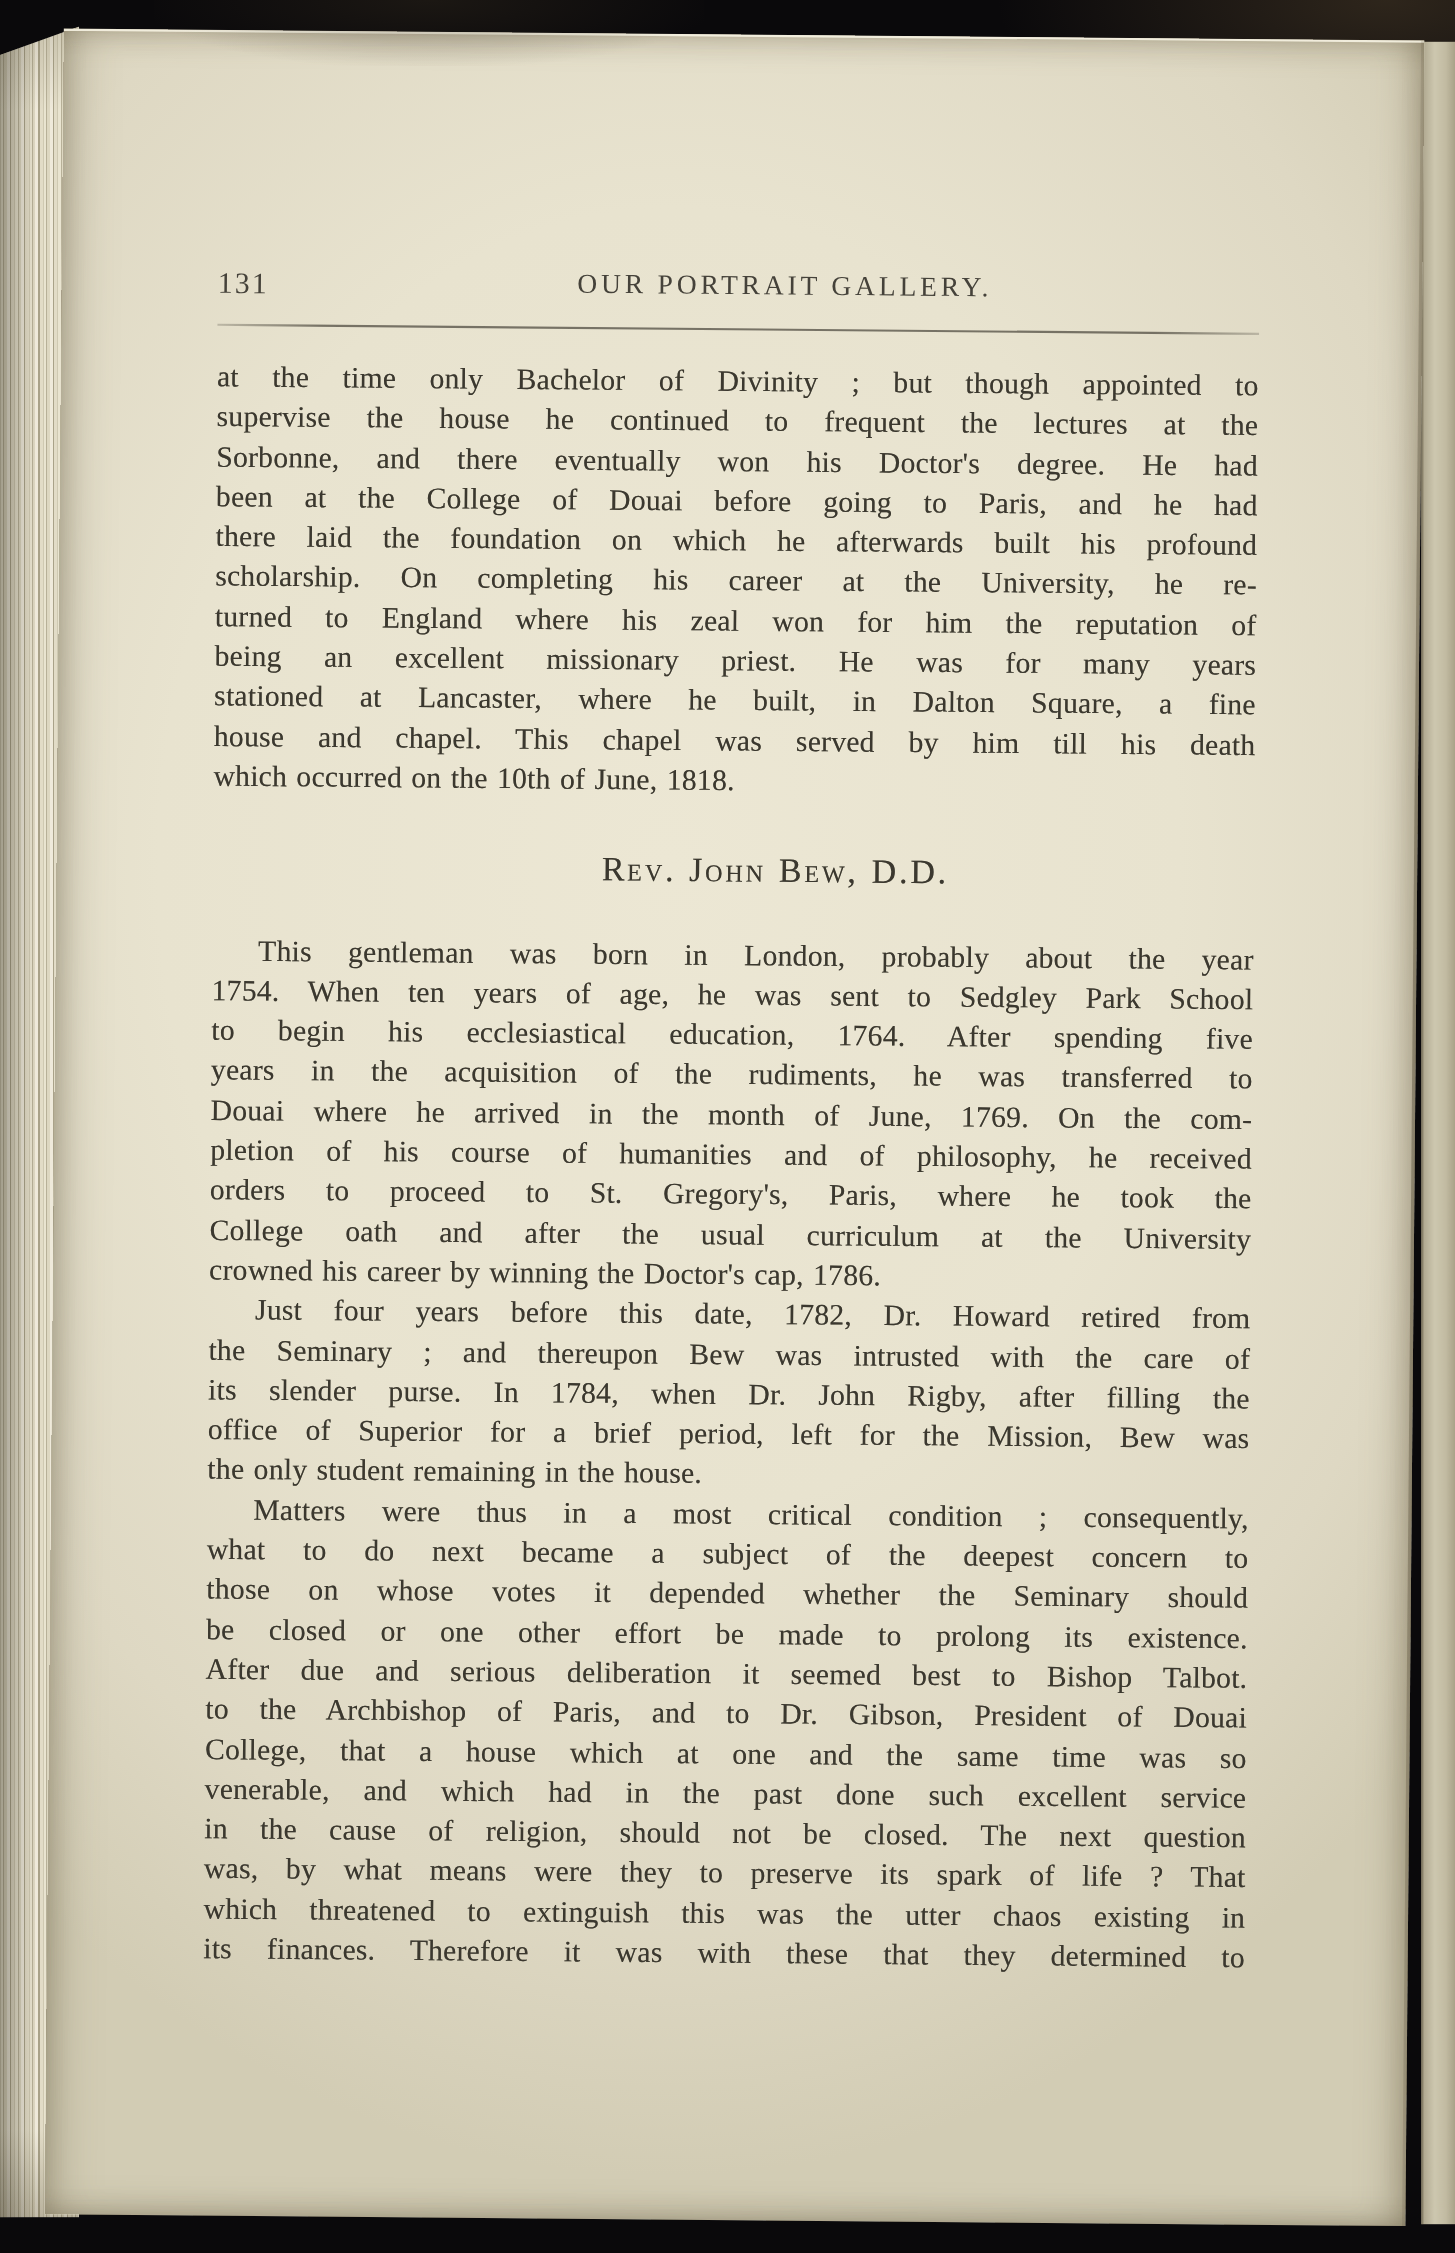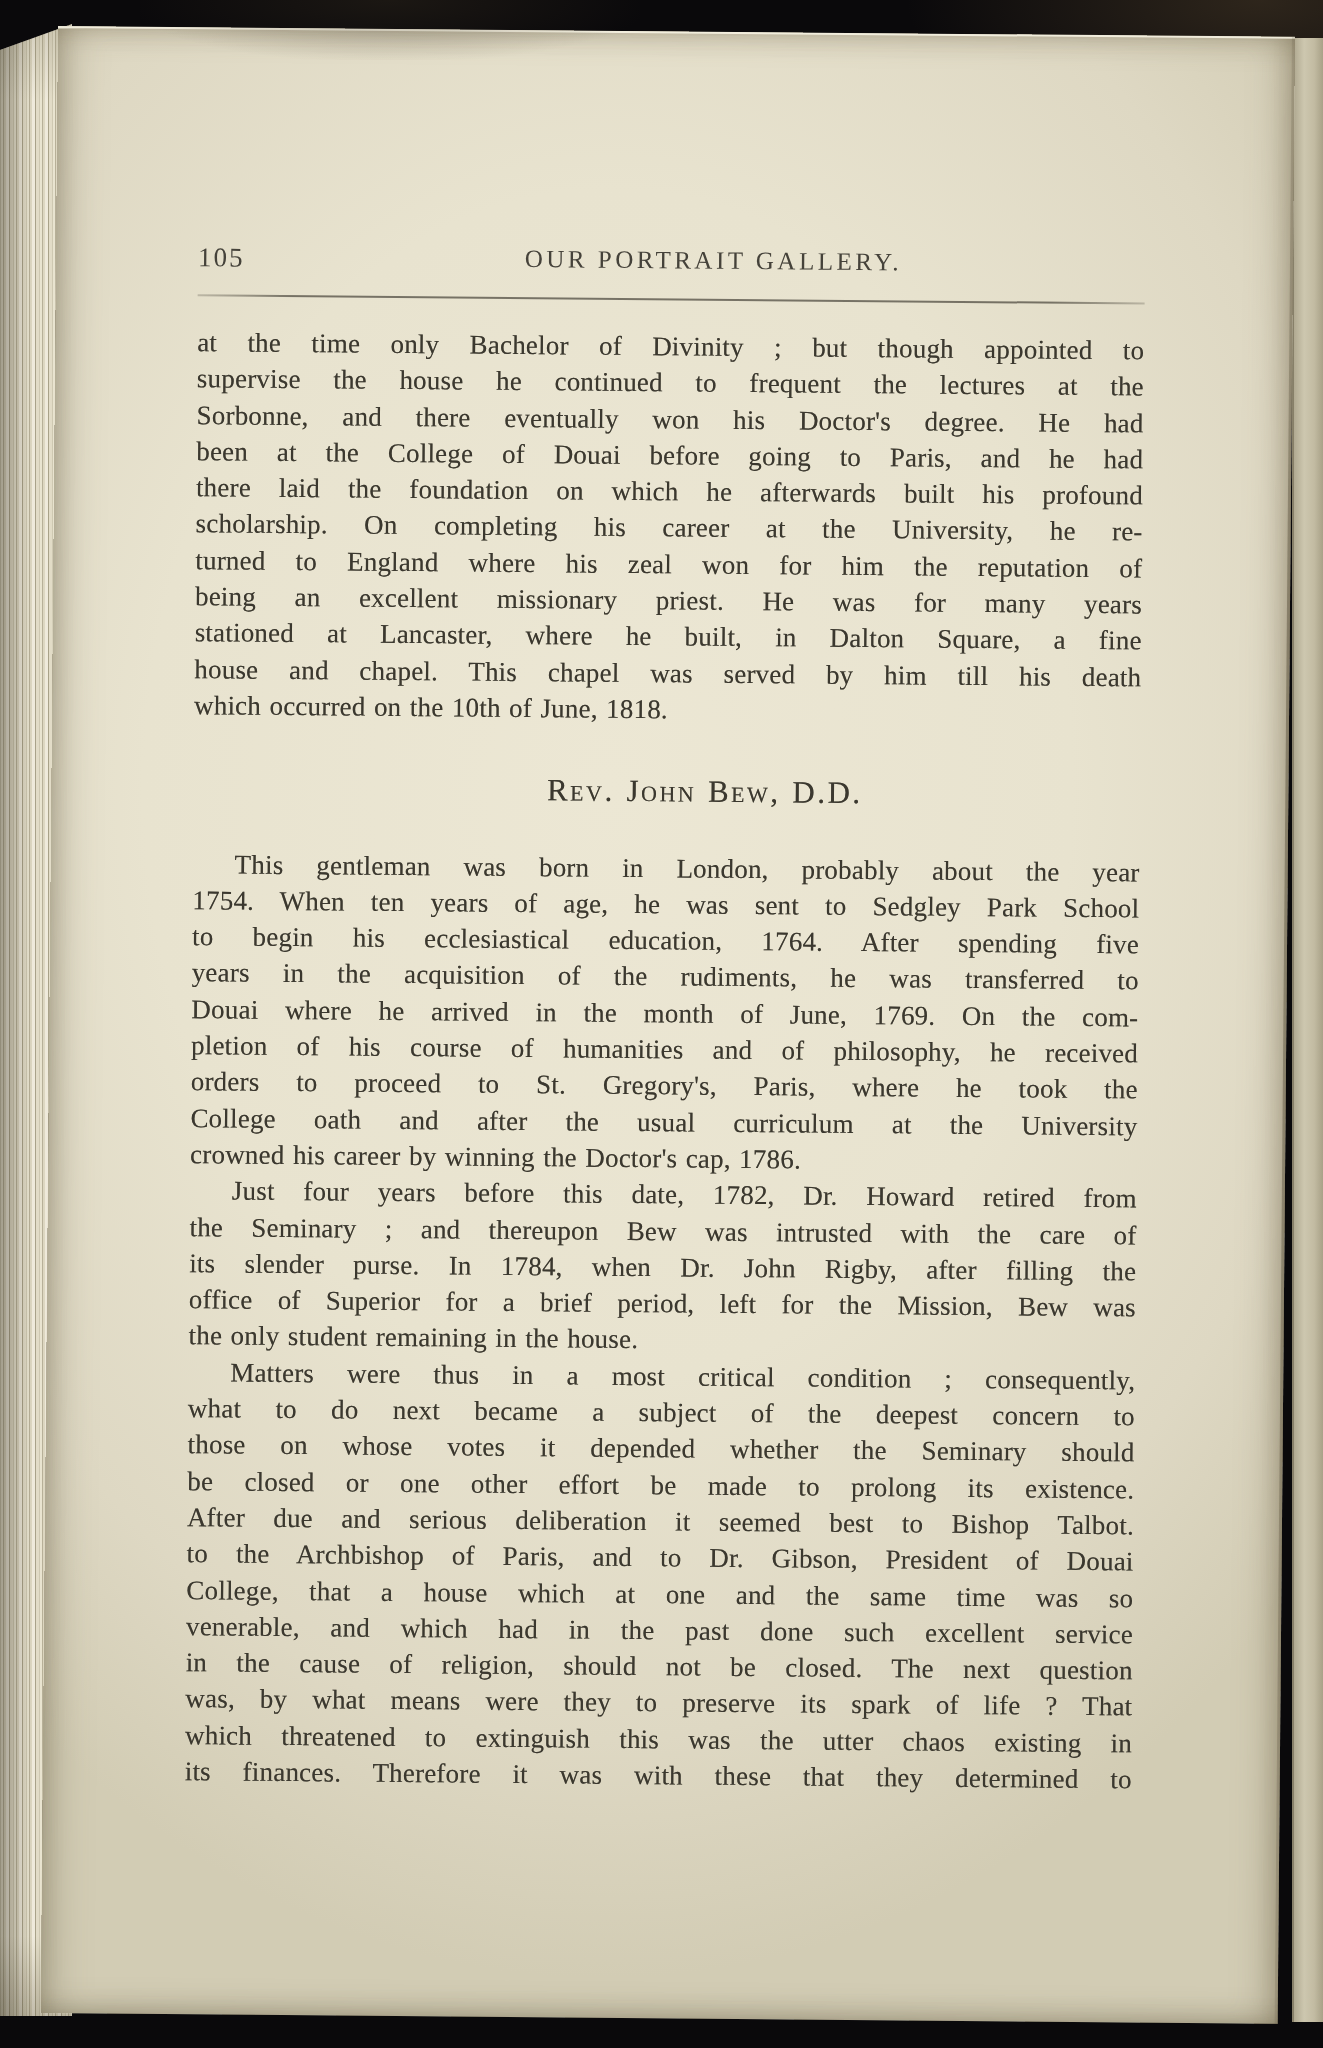--- a/index.html
+++ b/index.html
@@ -98,21 +98,21 @@
 <body>
 
 <div class="scene">
   <div class="page-stack"></div>
   <div class="gutter"></div>
 
   <div class="page">
     <div class="crease"></div>
 
     <header class="page-header">
-      <span class="page-number">105</span>
+      <span class="page-number">131</span>
       <span class="running-head">OUR PORTRAIT GALLERY.</span>
     </header>
 
     <div class="rule"></div>
 
     <div class="text-column">
       <section class="paragraph">
           <div class="line">at the time only Bachelor of Divinity ; but though appointed to</div>
           <div class="line">supervise the house he continued to frequent the lectures at the</div>
           <div class="line">Sorbonne, and there eventually won his Doctor's degree.  He had</div>

